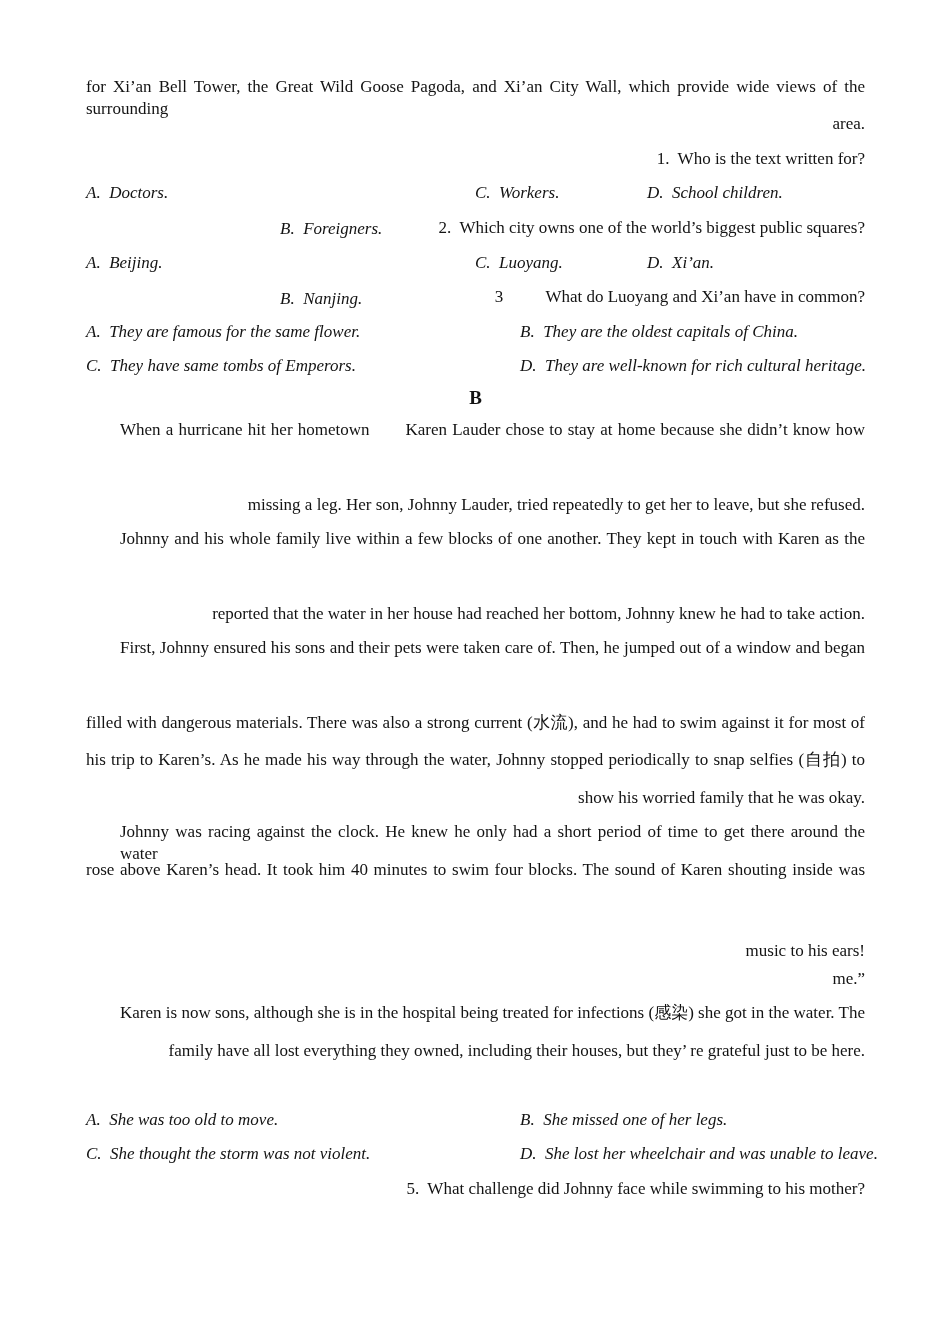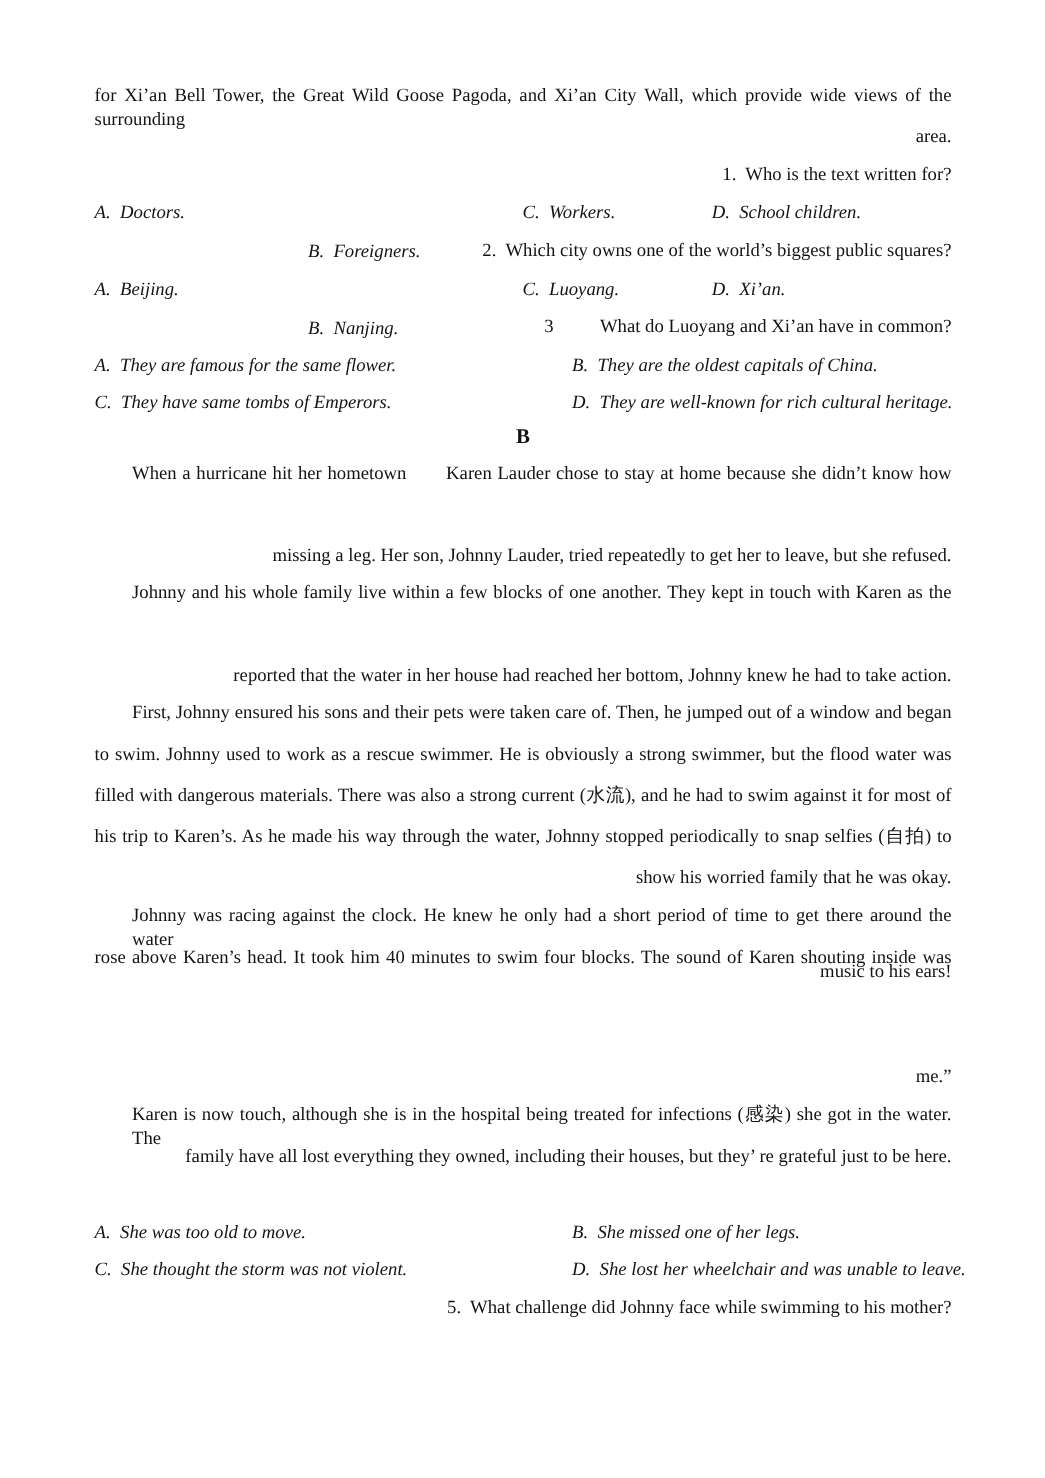--- a/index.html
+++ b/index.html
@@ -88,32 +88,31 @@
 
   <div class="ln heading" style="top:387px">B</div>
 
   <div class="ln just ind" style="top:419px">When a hurricane hit her hometown&nbsp;&nbsp;&nbsp;&nbsp;&nbsp;&nbsp; Karen Lauder chose to stay at home because she didn’t know how</div>
   <div class="ln" style="top:494px">missing a leg. Her son, Johnny Lauder, tried repeatedly to get her to leave, but she refused.</div>
 
   <div class="ln just ind" style="top:528px">Johnny and his whole family live within a few blocks of one another. They kept in touch with Karen as the</div>
   <div class="ln" style="top:603px">reported that the water in her house had reached her bottom, Johnny knew he had to take action.</div>
 
   <div class="ln just ind" style="top:637px">First, Johnny ensured his sons and their pets were taken care of. Then, he jumped out of a window and began</div>
-  <div class="ln just" style="top:675px">to swim. Johnny used to work as a rescue swimmer. He is obviously a strong swimmer, but the flood water was</div>
   <div class="ln just" style="top:712px">filled with dangerous materials. There was also a strong current (水流), and he had to swim against it for most of</div>
   <div class="ln just" style="top:749px">his trip to Karen’s. As he made his way through the water, Johnny stopped periodically to snap selfies (自拍) to</div>
   <div class="ln" style="top:787px">show his worried family that he was okay.</div>
 
   <div class="ln just ind" style="top:821px">Johnny was racing against the clock. He knew he only had a short period of time to get there around the water</div>
   <div class="ln just" style="top:859px">rose above Karen’s head. It took him 40 minutes to swim four blocks. The sound of Karen shouting inside was</div>
-  <div class="ln" style="top:872px">music to his ears!</div>
+  <div class="ln" style="top:940px">music to his ears!</div>
 
   <div class="ln" style="top:968px">me.”</div>
 
-  <div class="ln just ind" style="top:1002px">Karen is now touch, although she is in the hospital being treated for infections (感染) she got in the water. The</div>
+  <div class="ln just ind" style="top:1002px">Karen is now sons, although she is in the hospital being treated for infections (感染) she got in the water. The</div>
   <div class="ln" style="top:1040px">family have all lost everything they owned, including their houses, but they’ re grateful just to be here.</div>
 
   <div class="ln row" style="top:1109px">
     <span class="c c2-0">A.&nbsp; She was too old to move.</span>
     <span class="c c2-1">B.&nbsp; She missed one of her legs.</span>
   </div>
   <div class="ln row" style="top:1143px">
     <span class="c c2-0">C.&nbsp; She thought the storm was not violent.</span>
     <span class="c c2-1">D.&nbsp; She lost her wheelchair and was unable to leave.</span>
   </div>

